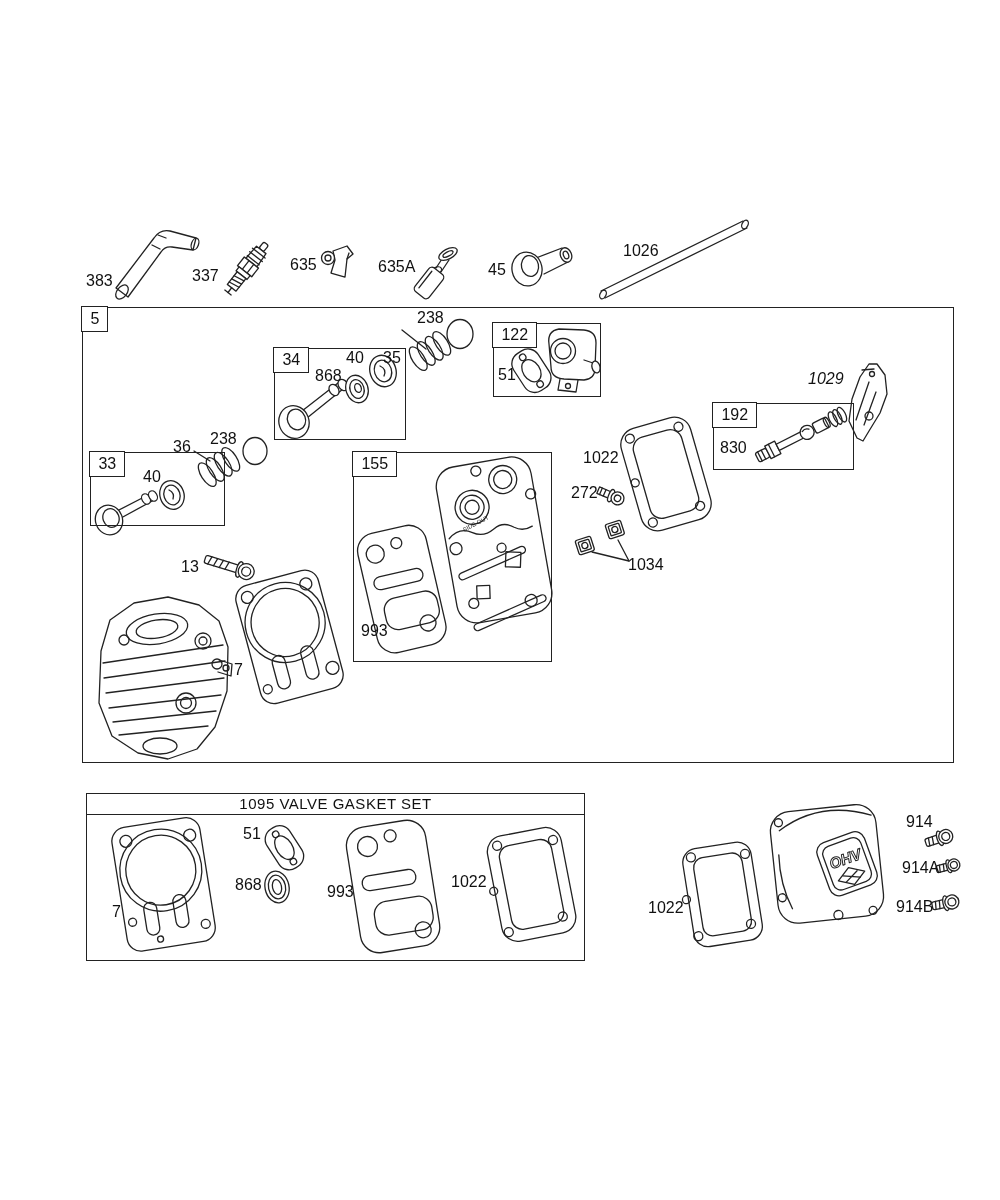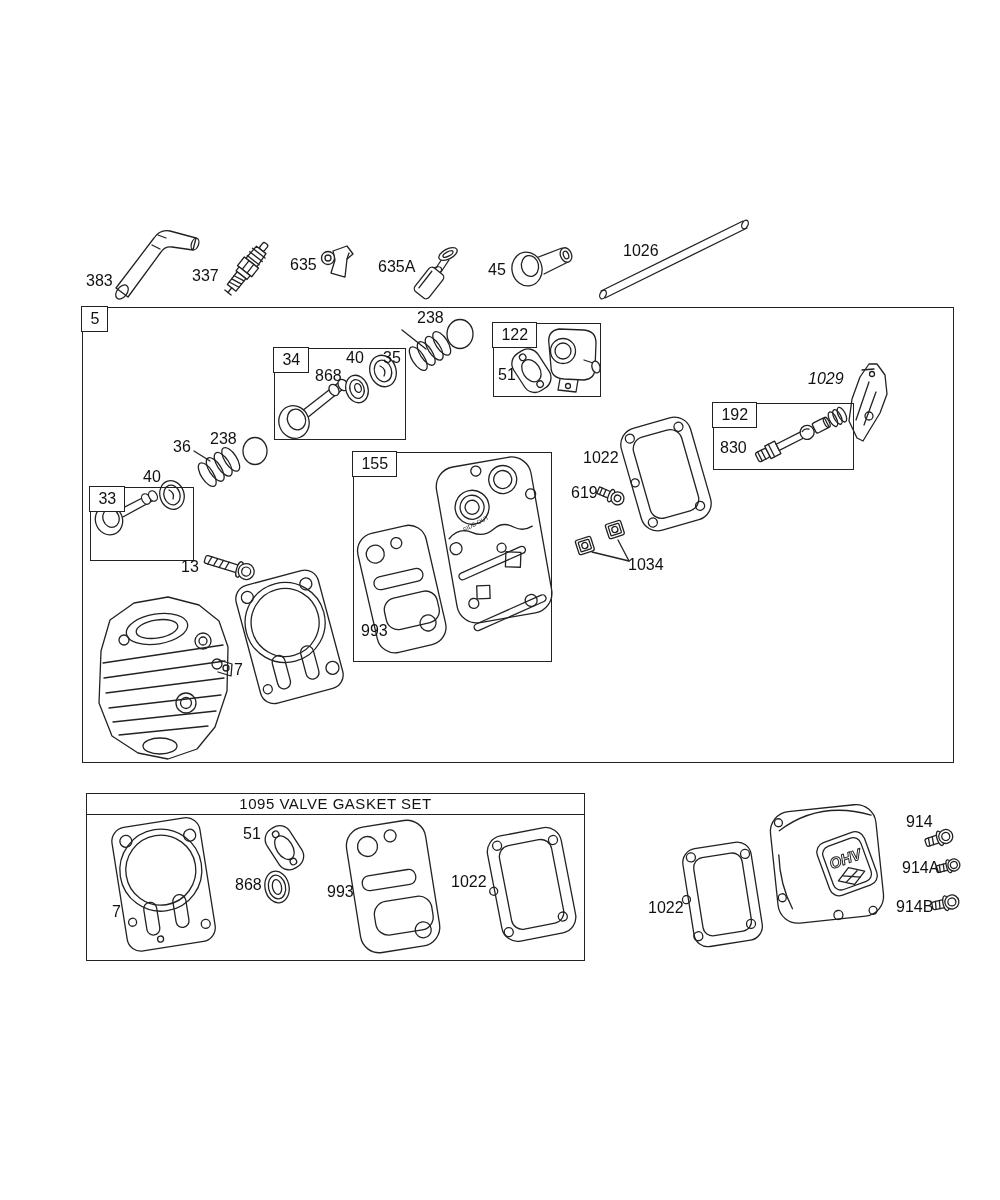--- a/index.html
+++ b/index.html
@@ -380,21 +380,21 @@
   </div>
   <div class="pbox" style="left:493px;top:323px;width:106px;height:72px;">
     <div class="tag">122</div>
   </div>
   <div class="pbox" style="left:274px;top:348px;width:130px;height:90px;">
     <div class="tag">34</div>
   </div>
   <div class="pbox" style="left:713px;top:403px;width:139px;height:65px;">
     <div class="tag">192</div>
   </div>
-  <div class="pbox" style="left:90px;top:487px;width:102px;height:72px;">
+  <div class="pbox" style="left:90px;top:452px;width:102px;height:72px;padding-left:31px;">
     <div class="tag">33</div>
   </div>
   <div class="pbox" style="left:353px;top:452px;width:197px;height:208px;text-align:right;">
     <div class="tag">155</div>
   </div>
   <div class="pbox" style="left:86px;top:793px;width:497px;height:166px;">
     <div class="gs-title">1095 VALVE GASKET SET</div>
   </div>
 
   <div class="lbl" style="left:86px;top:273px;">383</div>
@@ -405,21 +405,21 @@
   <div class="lbl" style="left:623px;top:243px;">1026</div>
 
   <div class="lbl" style="left:383px;top:328px;margin-top:22px;">35</div>
   <div class="lbl" style="left:417px;top:310px;">238</div>
   <div class="lbl" style="left:498px;top:367px;">51</div>
   <div class="lbl" style="left:346px;top:350px;">40</div>
   <div class="lbl" style="left:315px;top:368px;">868</div>
   <div class="lbl" style="left:808px;top:371px;font-style:italic;">1029</div>
   <div class="lbl" style="left:720px;top:440px;">830</div>
   <div class="lbl" style="left:583px;top:450px;">1022</div>
-  <div class="lbl" style="left:571px;top:485px;">619</div>
+  <div class="lbl" style="left:571px;top:485px;">272</div>
   <div class="lbl" style="left:628px;top:557px;">1034</div>
   <div class="lbl" style="left:173px;top:439px;">36</div>
   <div class="lbl" style="left:210px;top:431px;">238</div>
   <div class="lbl" style="left:143px;top:469px;">40</div>
   <div class="lbl" style="left:361px;top:623px;">993</div>
   <div class="lbl" style="left:181px;top:559px;">13</div>
   <div class="lbl" style="left:234px;top:662px;">7</div>
 
   <div class="lbl" style="left:112px;top:904px;">7</div>
   <div class="lbl" style="left:243px;top:826px;">51</div>

